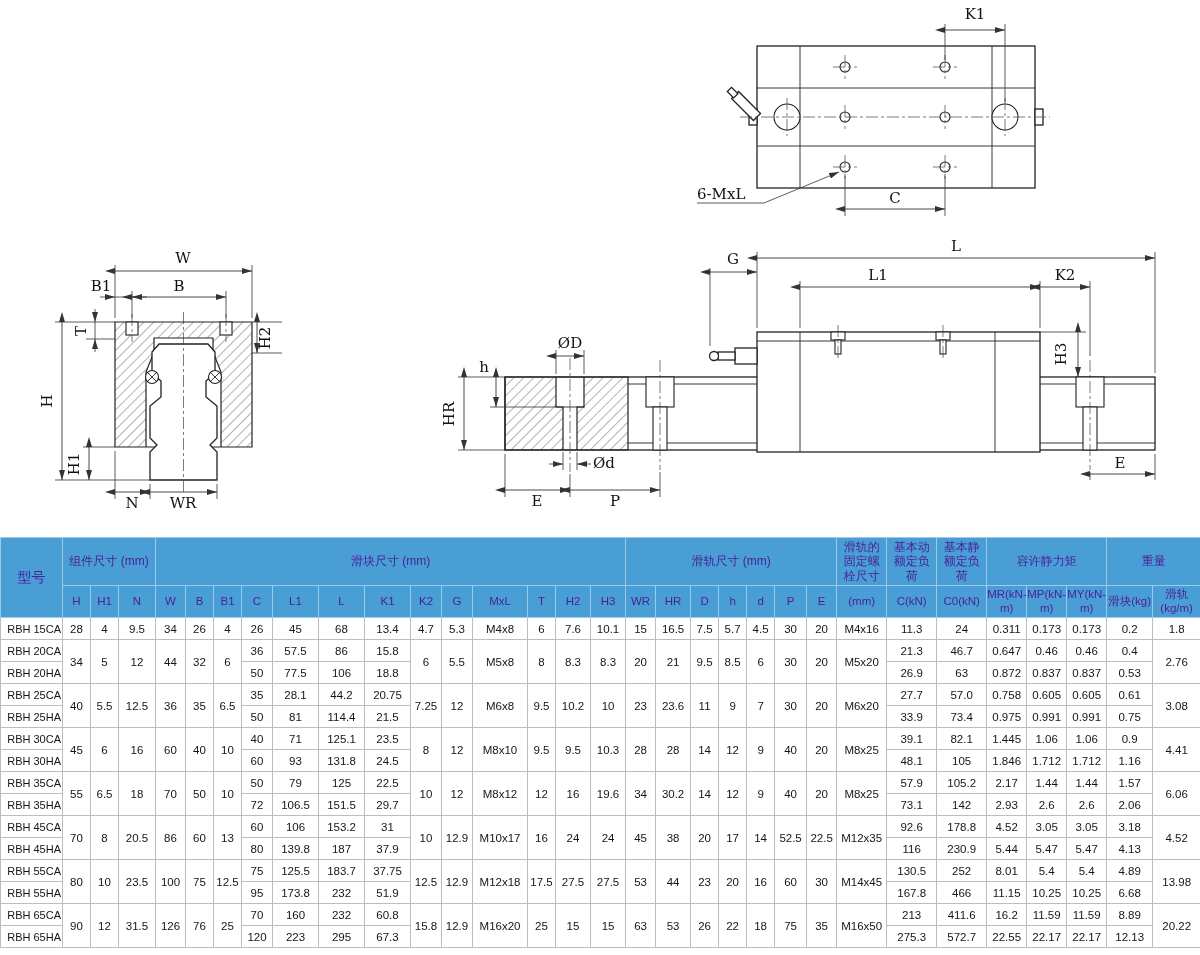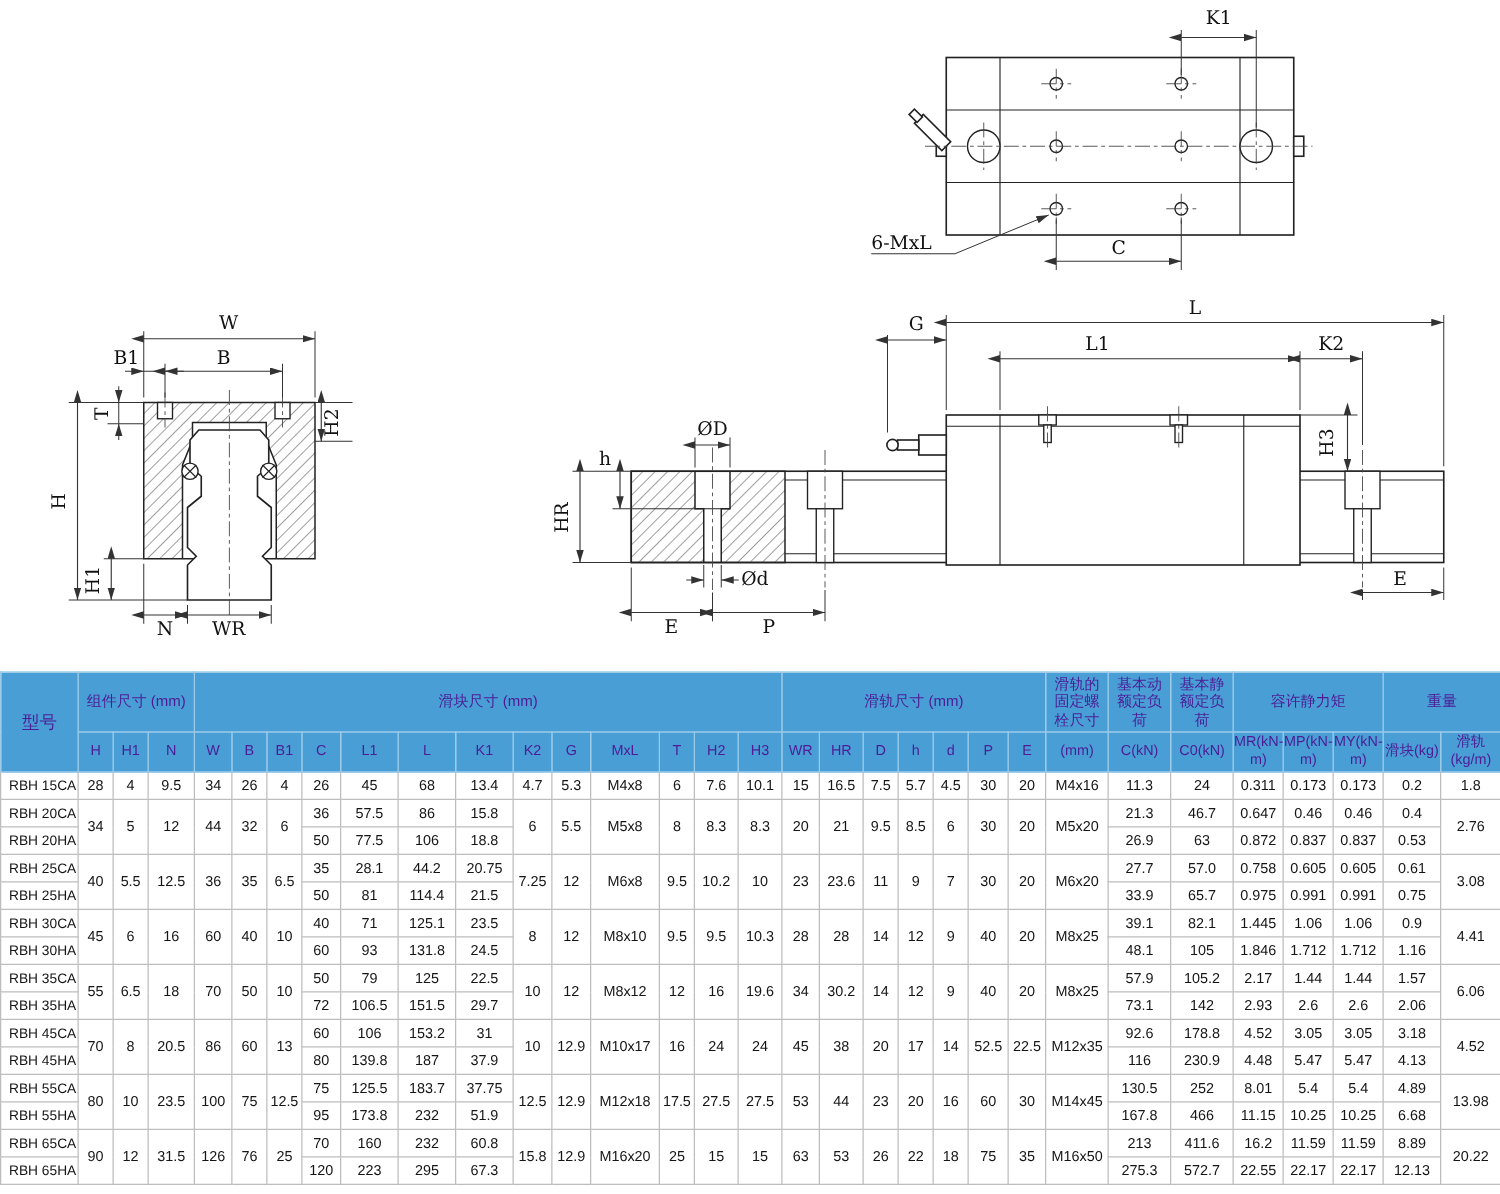--- a/index.html
+++ b/index.html
@@ -414,21 +414,21 @@
         <td>0.61</td>
         <td rowspan="2">3.08</td>
       </tr>
       <tr>
         <td class="model">RBH 25HA</td>
         <td>50</td>
         <td>81</td>
         <td>114.4</td>
         <td>21.5</td>
         <td>33.9</td>
-        <td>65.7</td>
+        <td>73.4</td>
         <td>0.975</td>
         <td>0.991</td>
         <td>0.991</td>
         <td>0.75</td>
       </tr>
       <tr>
         <td class="model">RBH 30CA</td>
         <td rowspan="2">45</td>
         <td rowspan="2">6</td>
         <td rowspan="2">16</td>
@@ -556,21 +556,21 @@
         <td rowspan="2">4.52</td>
       </tr>
       <tr>
         <td class="model">RBH 45HA</td>
         <td>80</td>
         <td>139.8</td>
         <td>187</td>
         <td>37.9</td>
         <td>116</td>
         <td>230.9</td>
-        <td>4.48</td>
+        <td>5.44</td>
         <td>5.47</td>
         <td>5.47</td>
         <td>4.13</td>
       </tr>
       <tr>
         <td class="model">RBH 55CA</td>
         <td rowspan="2">80</td>
         <td rowspan="2">10</td>
         <td rowspan="2">23.5</td>
         <td rowspan="2">100</td>

